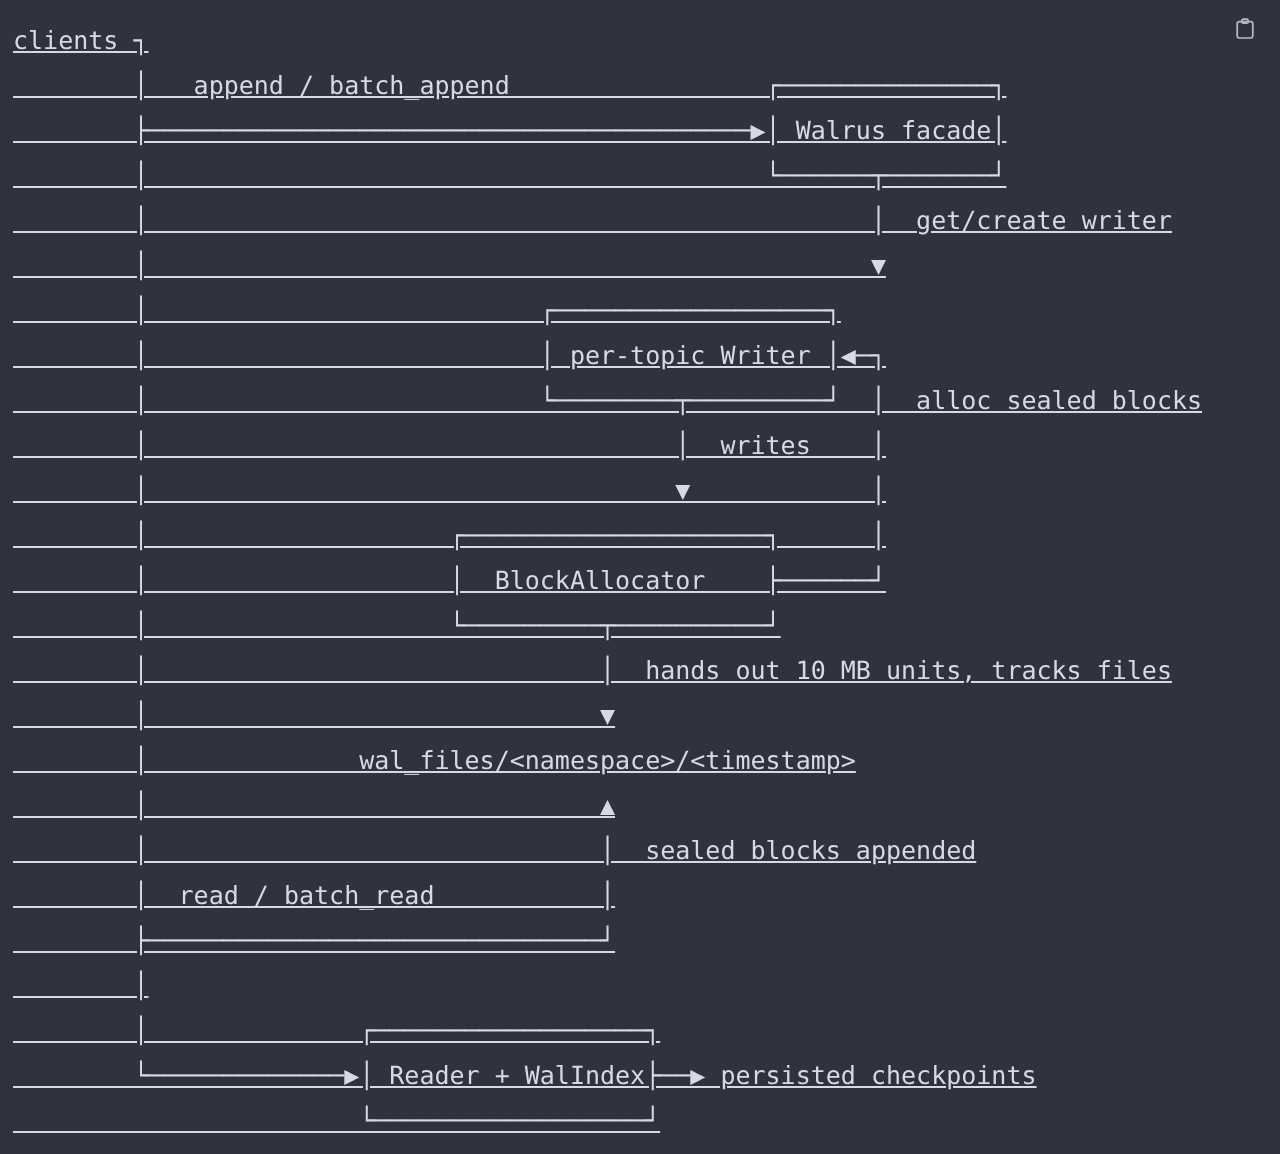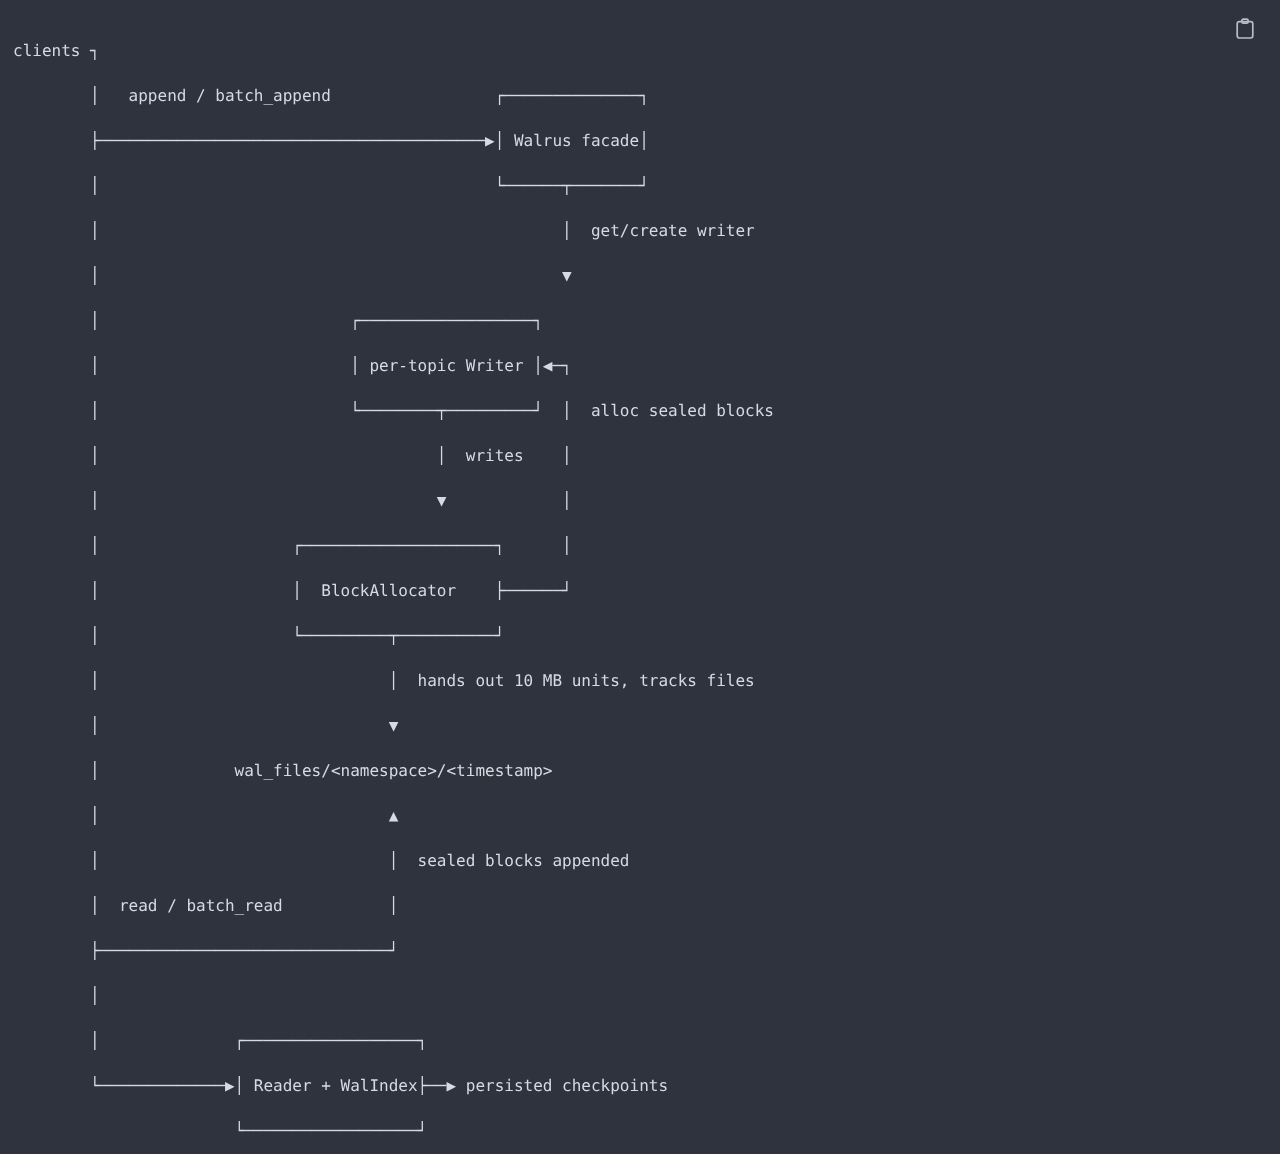--- a/index.html
+++ b/index.html
@@ -38,32 +38,33 @@
     cursor: pointer;
   }
   #copy-button svg {
     display: block;
   }
 
   
   #ascii-art {
     position: absolute;
     left: 13px;
-    top: 28px;
+    top: 18px;
     margin: 0;
     padding: 0;
     color: #d7dae3;
     font-family: "DejaVu Sans Mono", "Liberation Mono", monospace;
-    font-size: 16px;
+    font-size: 25px;
     line-height: 45px;
     letter-spacing: 0px;
     white-space: pre;
     font-weight: 400;
     -webkit-font-smoothing: antialiased;
     text-rendering: geometricPrecision;
+    text-decoration: underline;
   }
 </style>
 </head>
 <body style="background: rgb(47, 51, 62);">
 
 <div id="diagram-surface">
 
   <button id="copy-button" type="button" title="Copy">
     <span>
       <svg width="20" height="22" viewBox="0 0 20 22" fill="none" xmlns="http://www.w3.org/2000/svg" aria-hidden="true">

